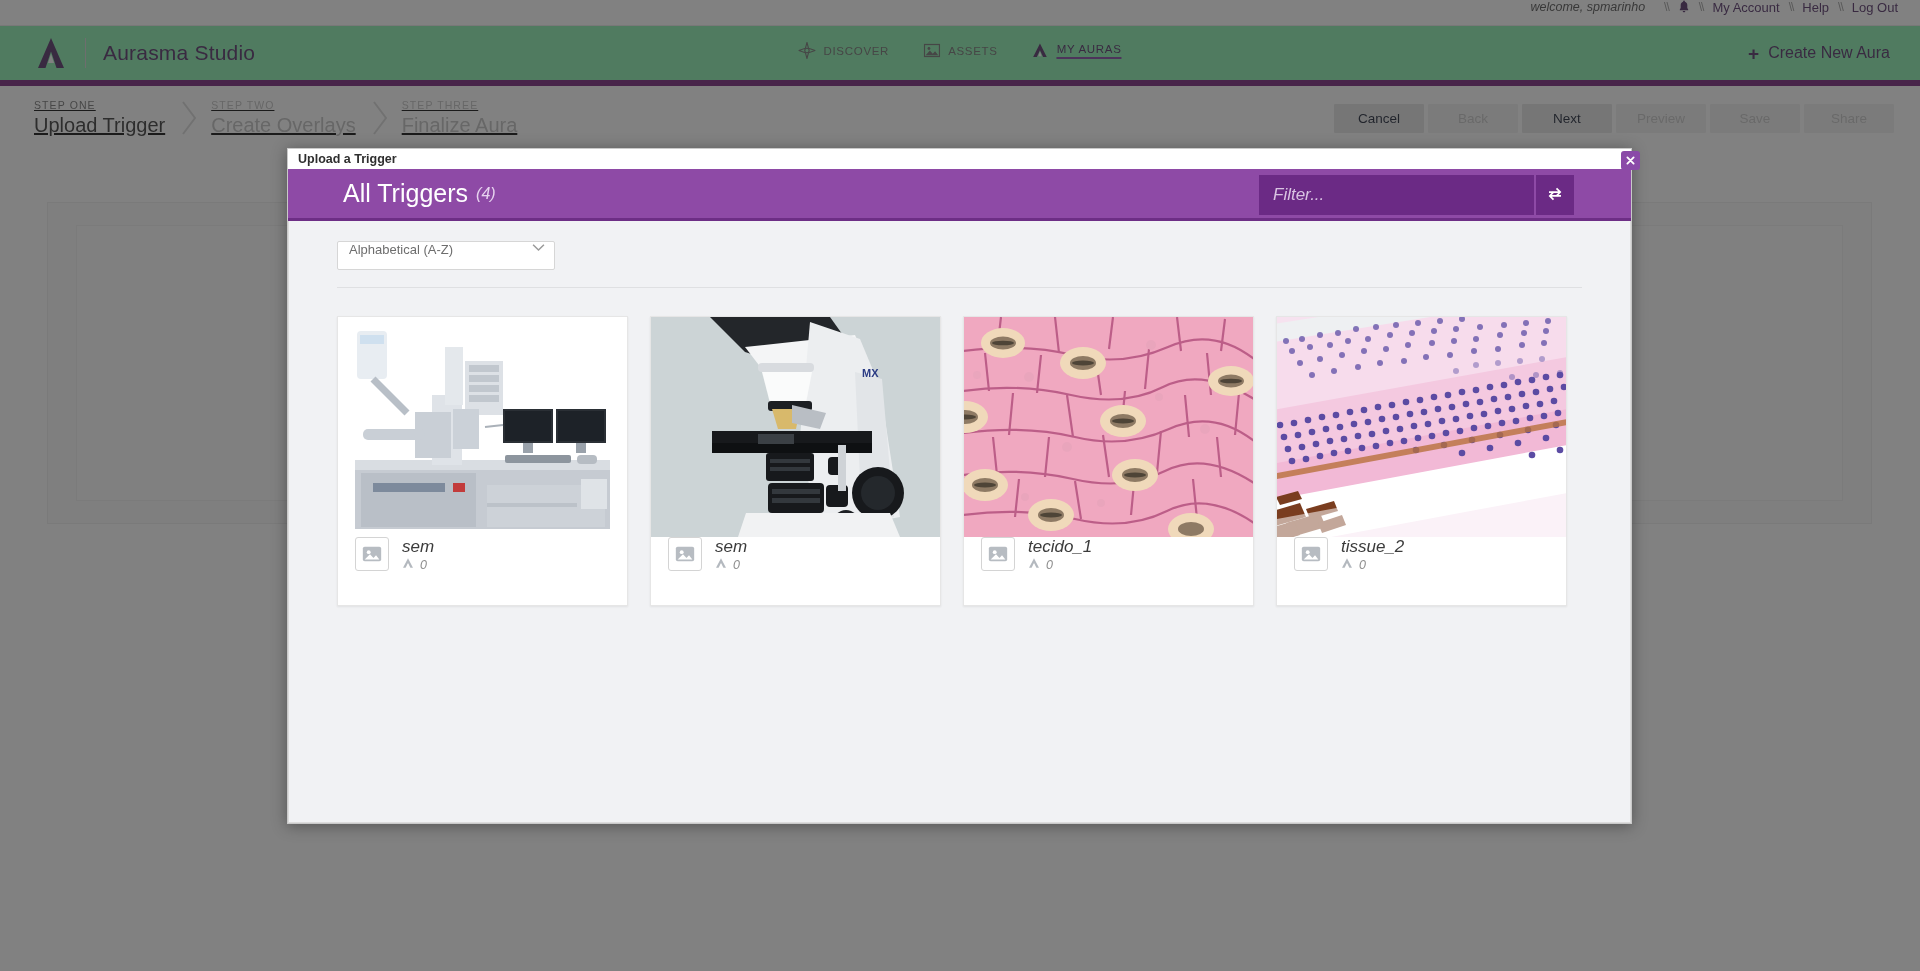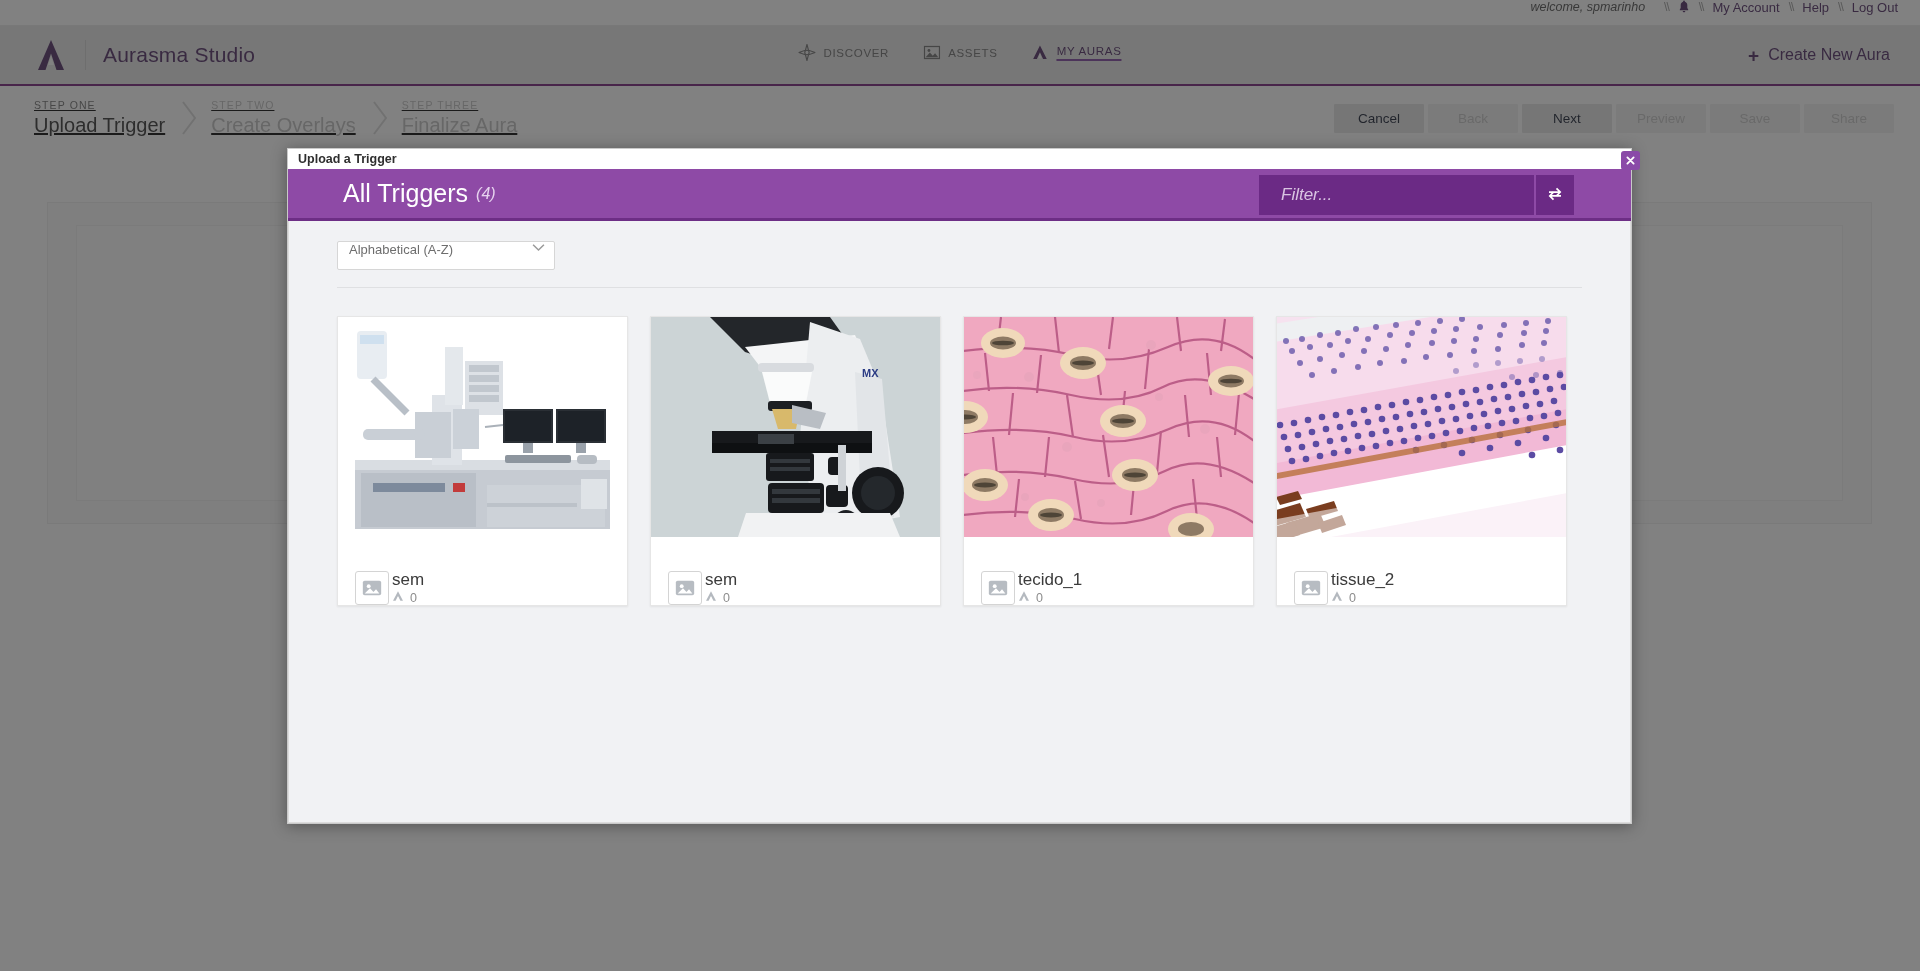--- a/index.html
+++ b/index.html
@@ -50,22 +50,22 @@
   .bell {
     width: 12px; height: 14px;
     display: inline-block;
     position: relative;
   }
   .bell svg { display:block; }
 
   
   .header {
     height: 60px;
-    background: #e5e5e5;
-    border-bottom: 2px solid #701a75;
+    background: #86efac;
+    border-bottom: 6px solid #701a75;
     display: flex;
     align-items: center;
     position: relative;
   }
   .brand {
     display: flex;
     align-items: center;
     margin-left: 34px;
   }
   .brand .logo { width: 34px; height: 32px; }
@@ -284,21 +284,21 @@
   }
   .filter-input {
     width: 100%;
     height: 100%;
     background: #6b2a85;
     border: none;
     outline: none;
     color: #ffffff;
     font-size: 17px;
     font-style: italic;
-    padding-left: 22px;
+    padding-left: 14px;
     font-family: "Liberation Sans", sans-serif;
   }
   .filter-input::placeholder {
     color: #d9c4e2;
     font-style: italic;
     opacity: 1;
   }
   .refresh-btn {
     position: absolute;
     right: 57px;
@@ -363,24 +363,25 @@
   .card-thumb {
     height: 220px;
     overflow: hidden;
     position: relative;
     background: #3b82f6;
   }
   .card-thumb svg { display:block; width:100%; height:100%; }
   .card-meta {
     height: 68px;
     display: flex;
-    align-items: flex-end;
+    align-items: flex-start;
     padding-left: 17px;
-    gap: 3px;
+    gap: 13px;
     background: #ffffff;
+    font-style: italic;
   }
   .meta-thumbicon {
     width: 34px; height: 34px;
     border: 1px solid #d4d4d4;
     border-radius: 3px;
     display:flex; align-items:center; justify-content:center;
     background: #fff;
     flex: none;
   }
   .meta-text .tname {

